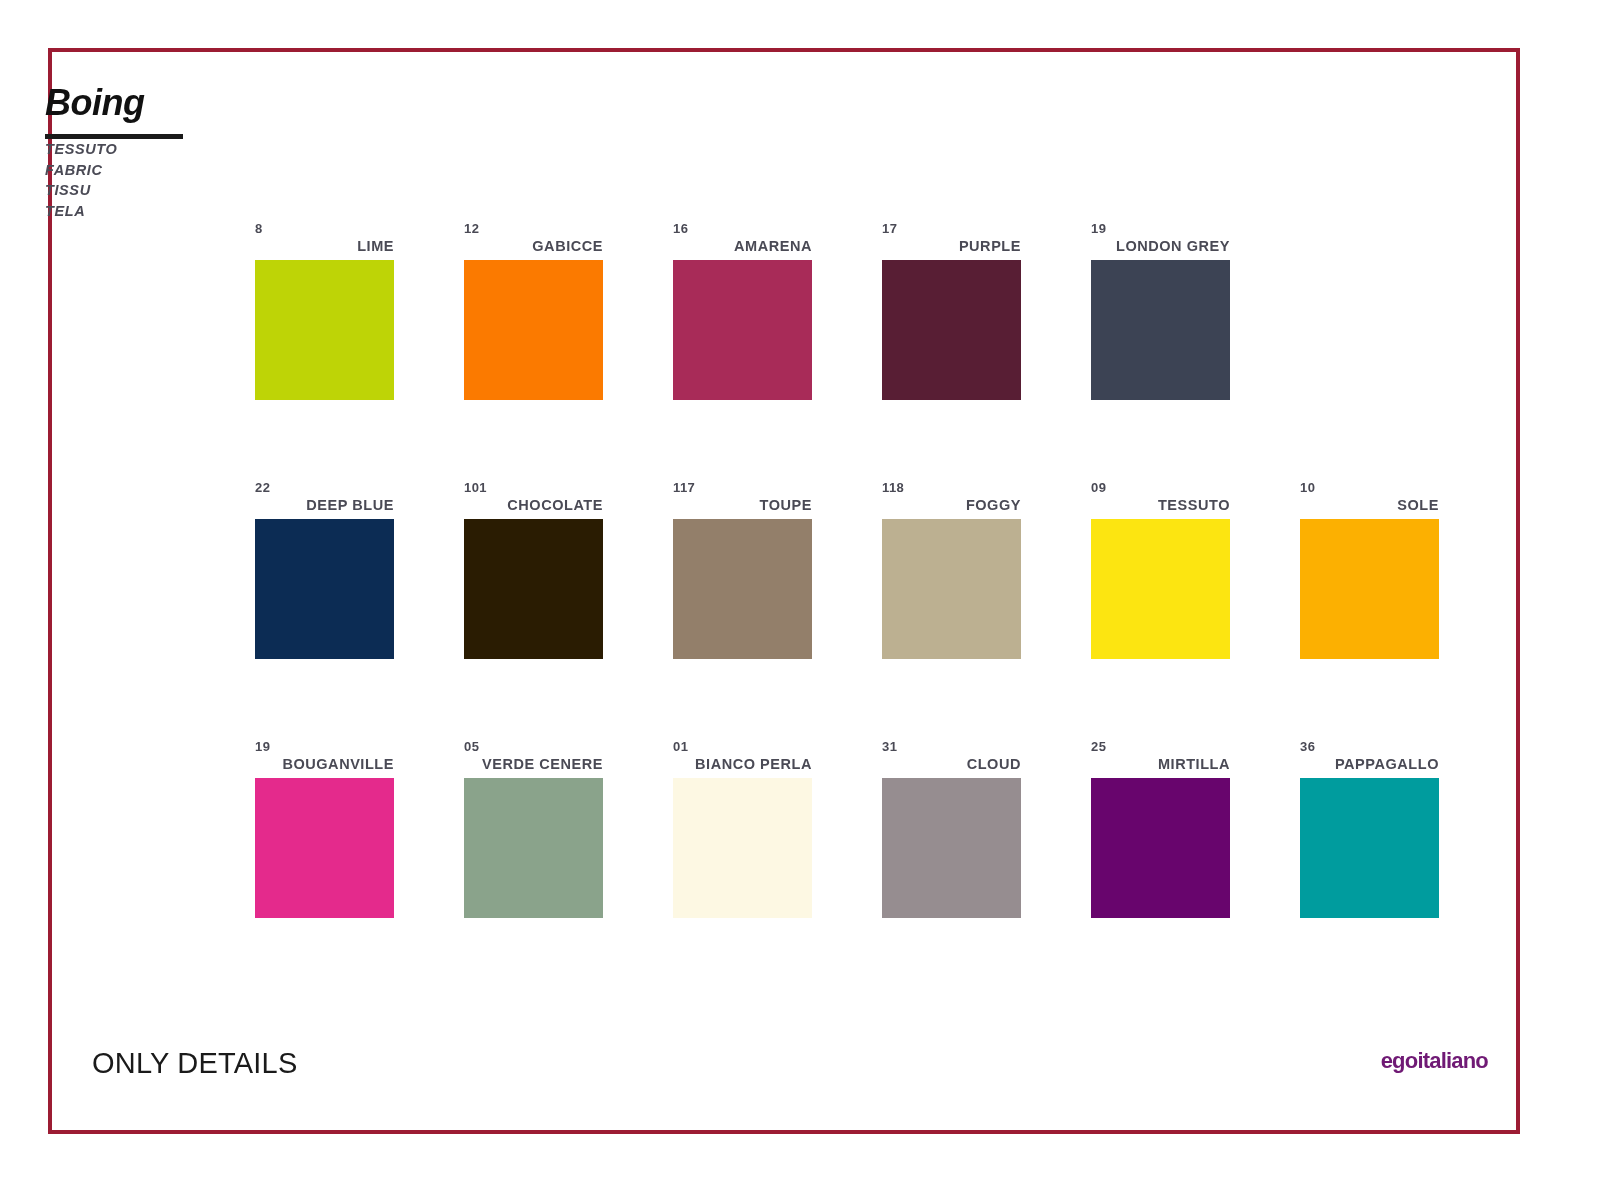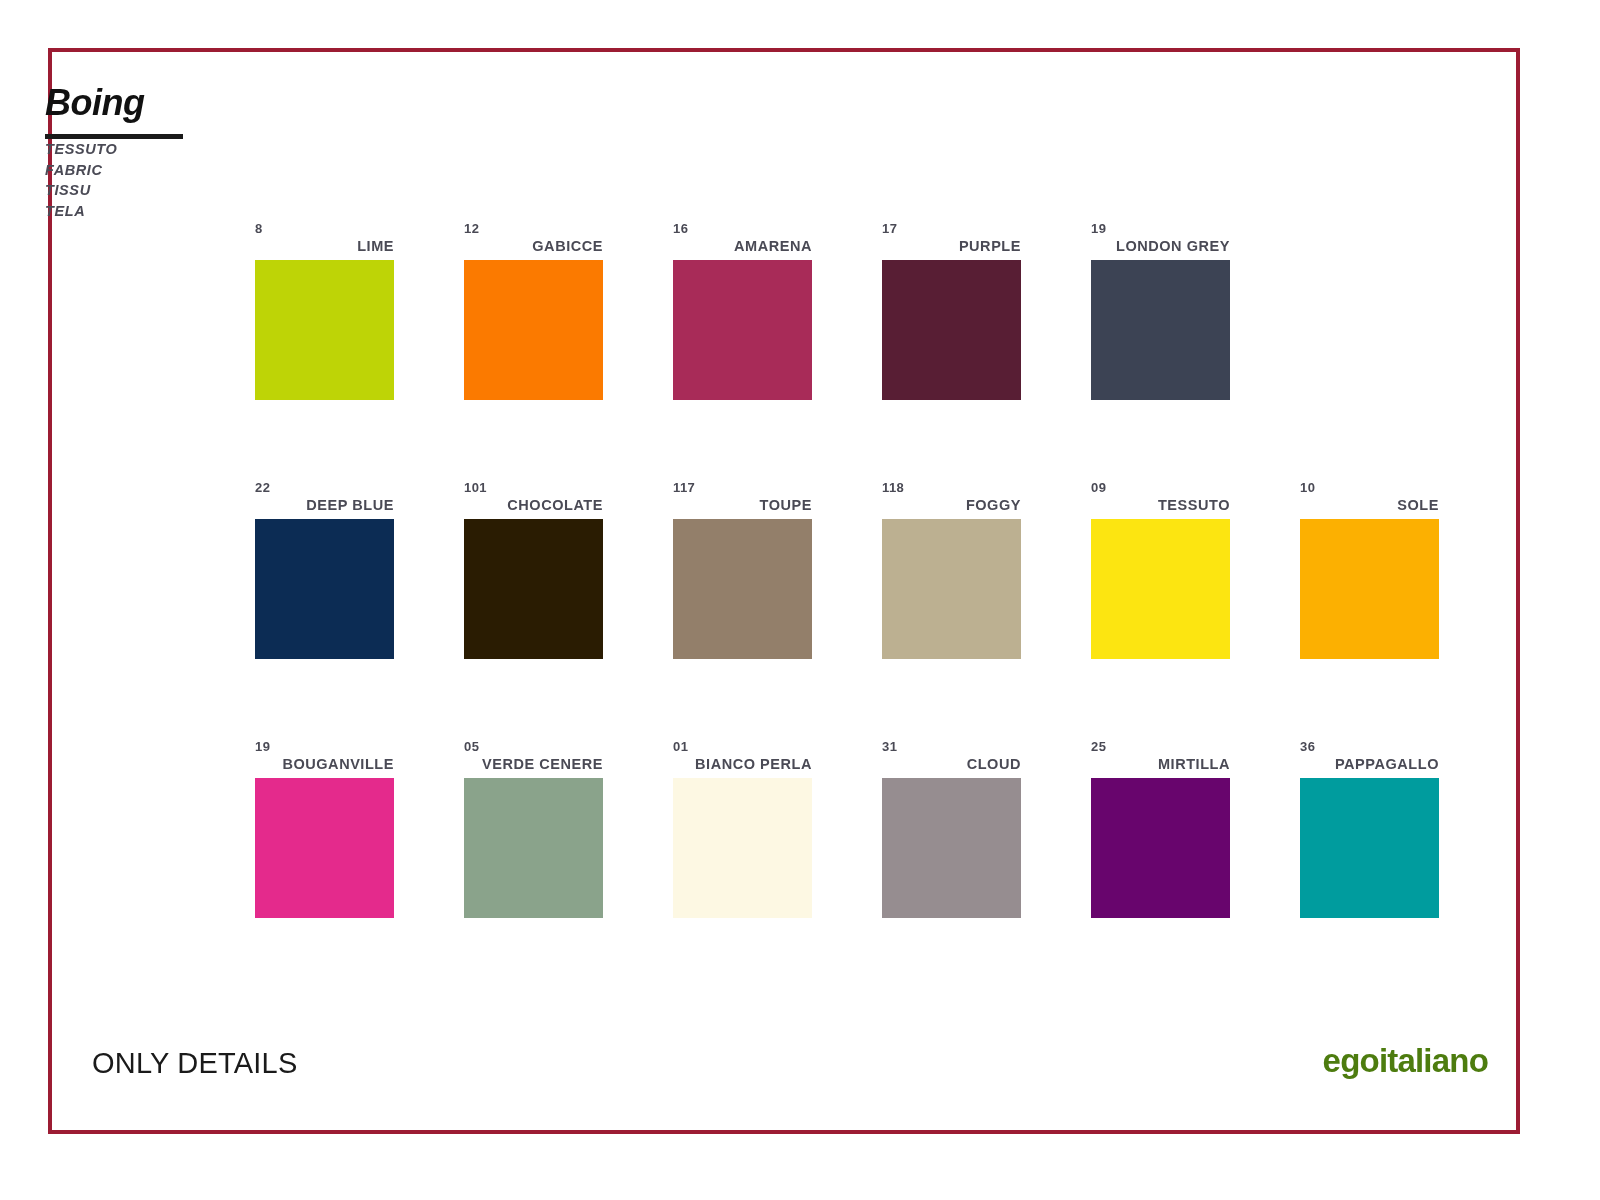--- a/index.html
+++ b/index.html
@@ -112,23 +112,23 @@
     font-size: 29px;
     color: #1a1a1a;
     letter-spacing: 0.2px;
     line-height: 34px;
     white-space: nowrap;
   }
   #brand-logo {
     position: absolute;
     right: 112px;
     top: 1042px;
-    font-size: 33px;
-    font-weight: bold;
-    color: #4d7c0f;
+    font-size: 22px;
+    font-weight: bold;
+    color: #701a75;
     letter-spacing: -0.8px;
     line-height: 38px;
     white-space: nowrap;
   }
 </style>
 </head>
 <body>
 
 <div id="page-sheet" style="border-color: rgb(156, 28, 51);"></div>
 

